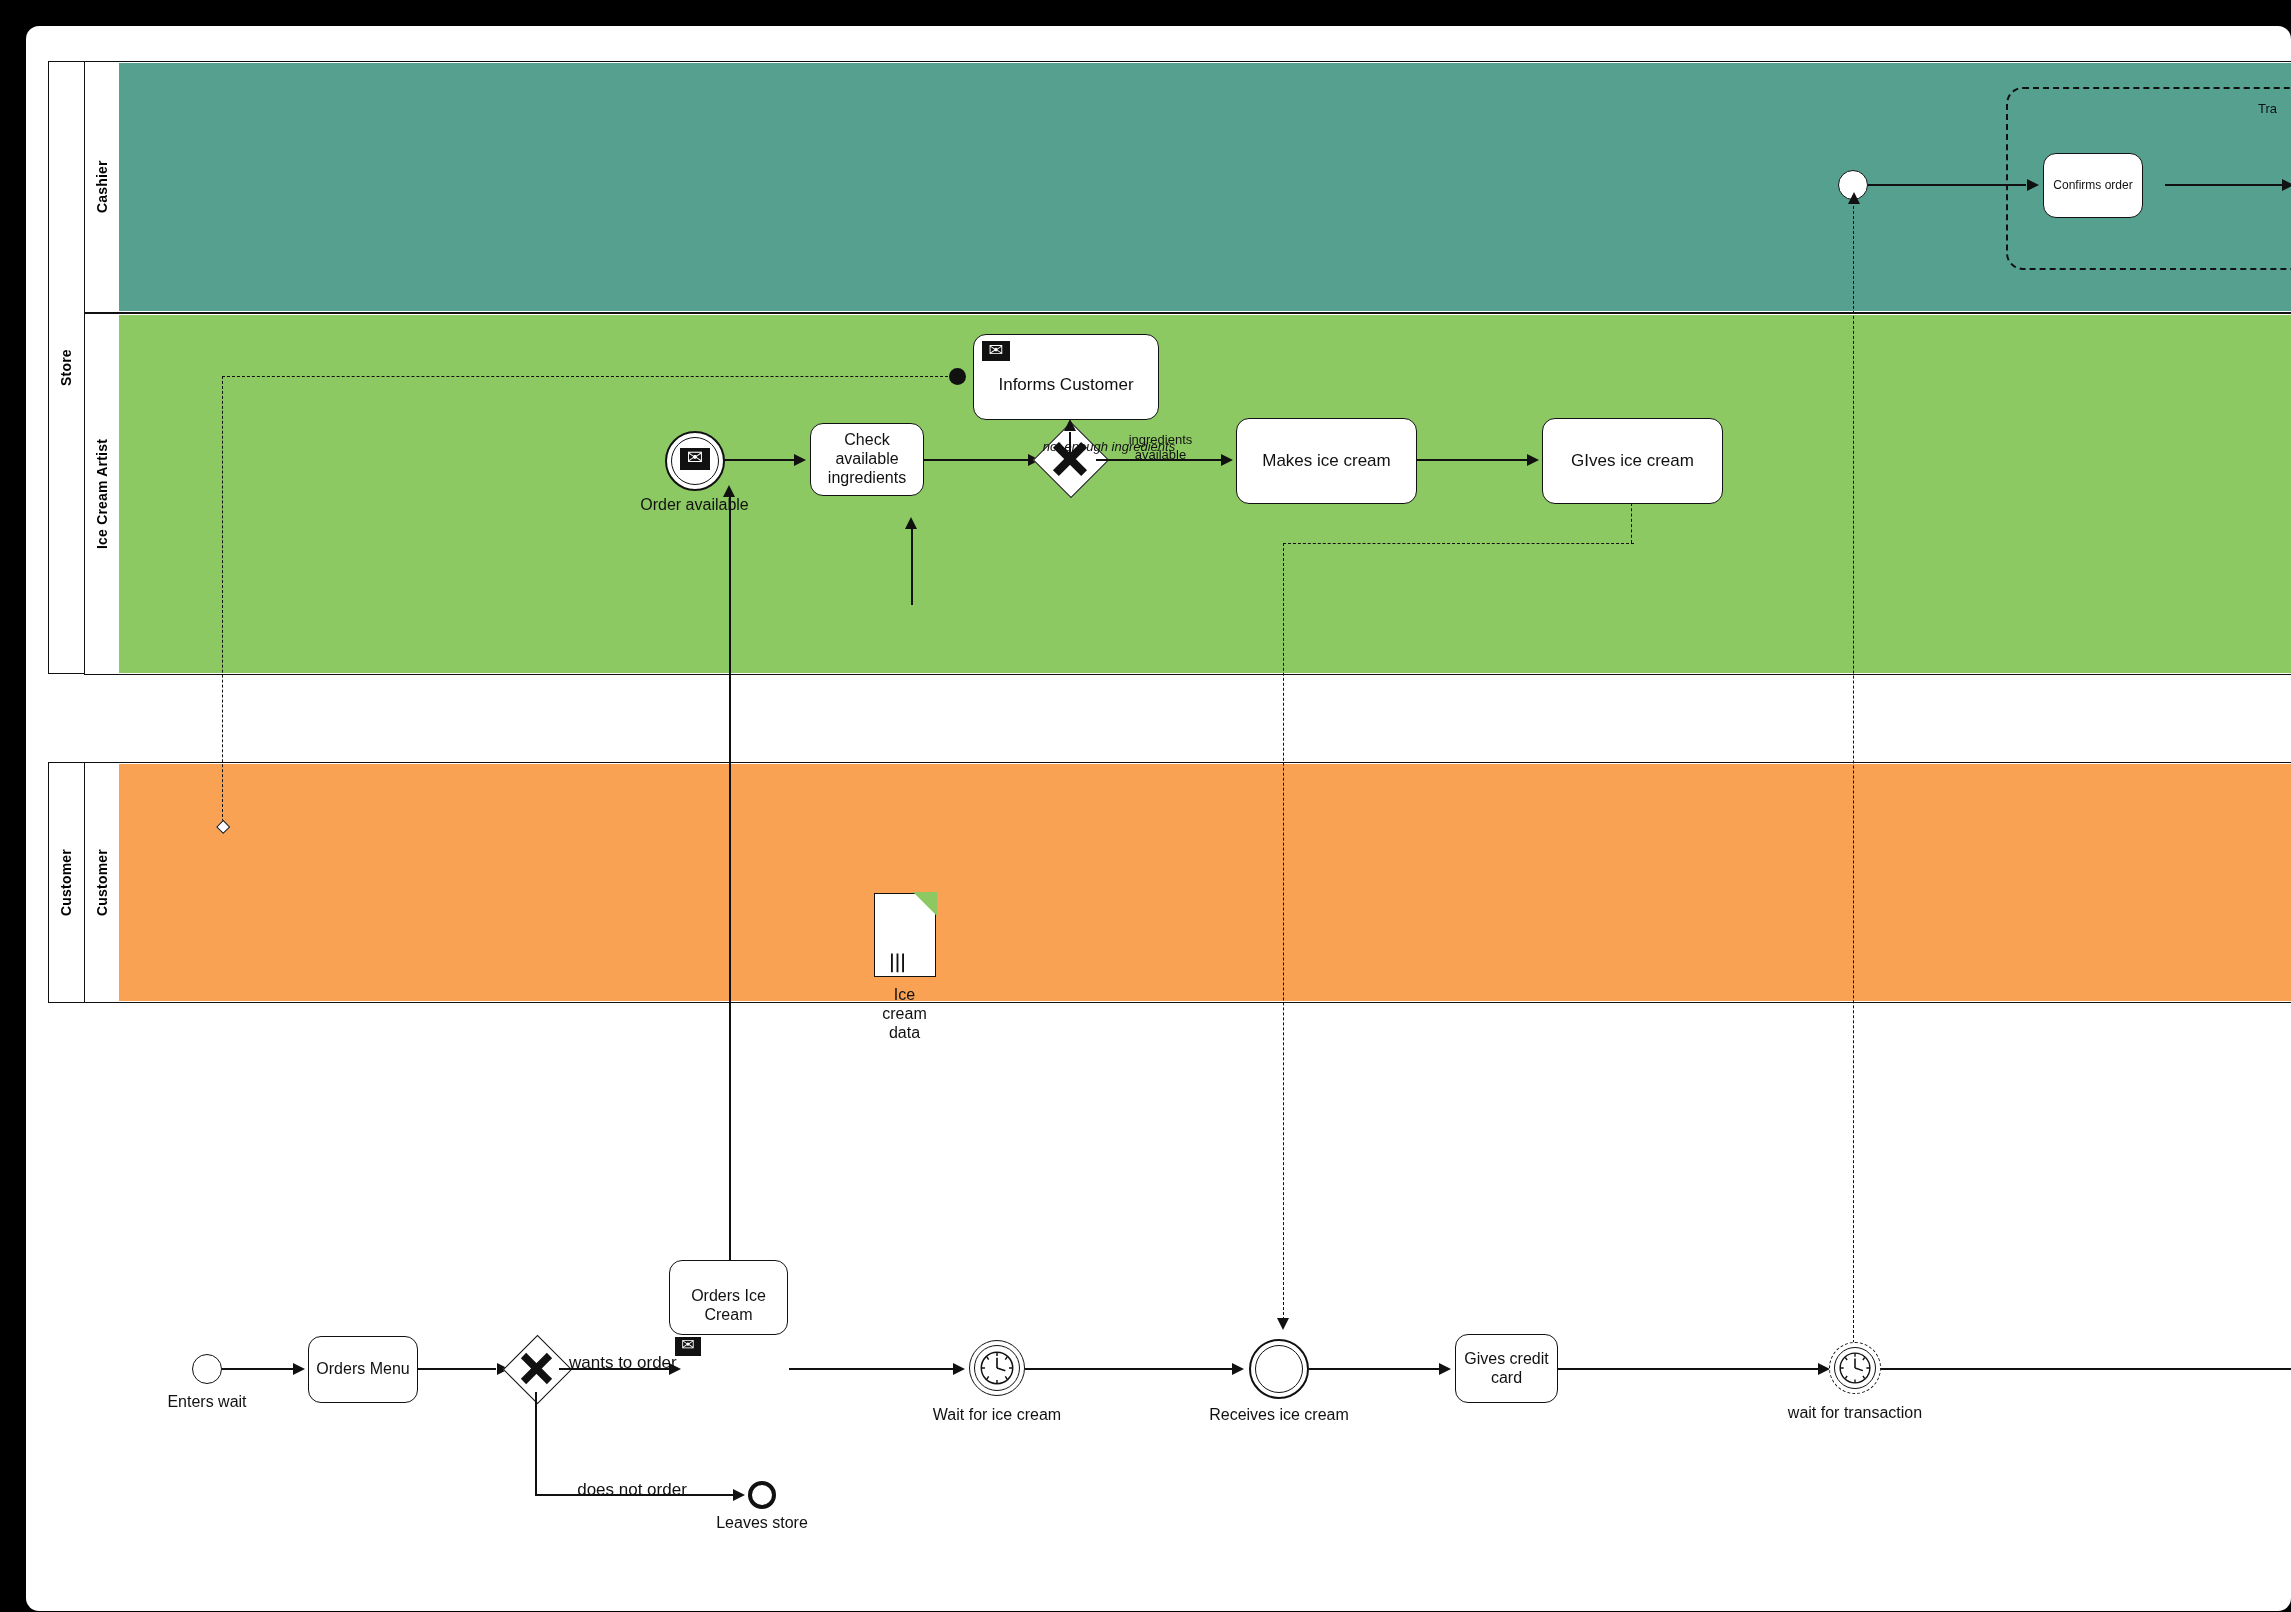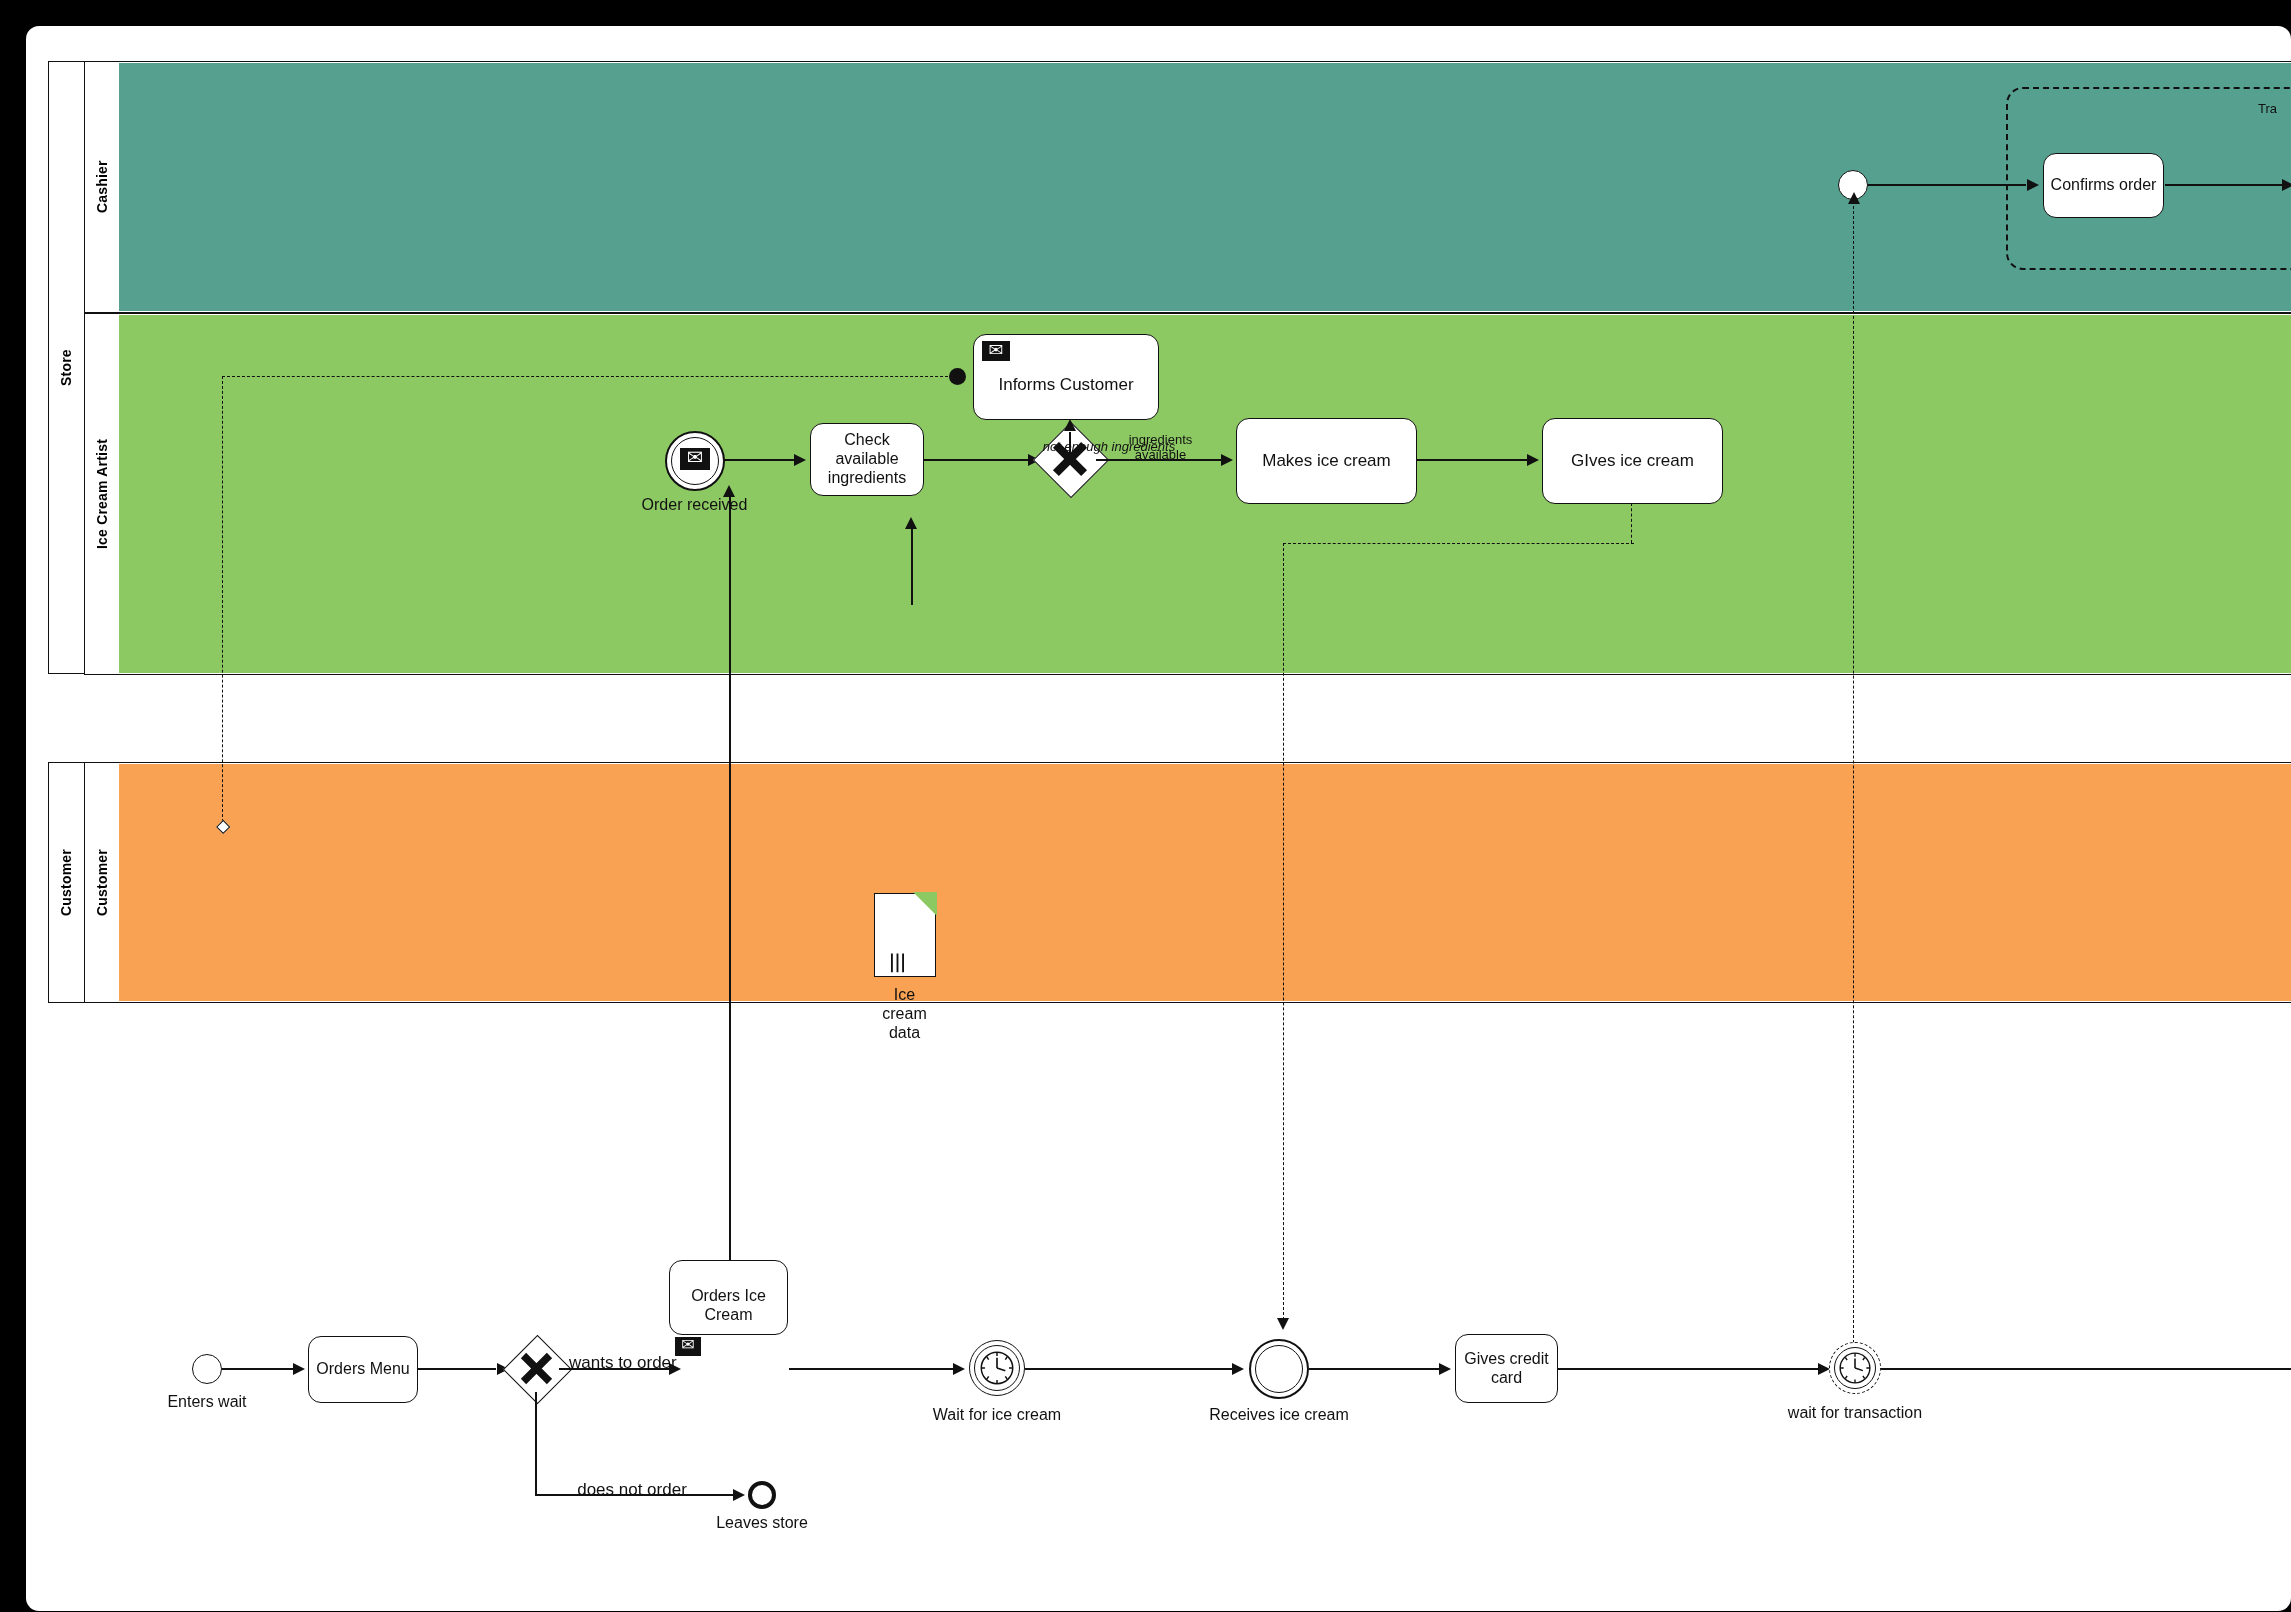--- a/index.html
+++ b/index.html
@@ -84,40 +84,40 @@
     <div class="lanefill" style="left:93px;top:738px;width:2172px;height:237px;background:#F9A254;"></div>
 
     <div class="txn" style="left:1980px;top:61px;width:317px;height:183px;"></div>
     <div class="txnlbl" style="left:2232px;top:75px;">Tra</div>
 
     <div class="ev start" style="left:1812px;top:144px;width:30px;height:30px;"></div>
 
     <div class="ln lnh" style="left:1842px;top:158px;width:158px;"></div>
     <div class="arr r" style="left:2001px;top:153px;"></div>
 
-    <div class="task" style="left:2017px;top:127px;width:121px;height:65px;font-size:16px;">Confirms order</div>
+    <div class="task" style="left:2017px;top:127px;width:100px;height:65px;font-size:12px;">Confirms order</div>
 
     <div class="ln lnh" style="left:2139px;top:158px;width:132px;"></div>
     <div class="arr r" style="left:2256px;top:153px;"></div>
 
     <div class="task hasicon" style="left:947px;top:308px;width:186px;height:86px;">
       <span>Informs Customer</span>
     </div>
     <div class="env" style="left:956px;top:315px;"></div>
     <div class="envglyph" style="left:956px;top:315px;width:28px;height:19.6px;">✉</div>
 
     <div class="dashh" style="left:196px;top:350px;width:736px;"></div>
     <div class="dot" style="left:923px;top:342px;width:17px;height:17px;"></div>
     <div class="dashv" style="left:196px;top:350px;height:446px;"></div>
     <div class="diamondsm" style="left:192px;top:796px;"></div>
 
     <div class="ev inter" style="left:639px;top:405px;width:60px;height:60px;border-width:2.8px;"></div>
     <div class="env" style="left:654px;top:422px;width:30px;height:22.4px;"></div>
     <div class="envglyph" style="left:654px;top:421px;width:30px;height:22.4px;font-size:19.6px;">✉</div>
-    <div class="evlabel" style="left:579px;top:470px;width:179px;">Order received</div>
+    <div class="evlabel" style="left:579px;top:470px;width:179px;">Order available</div>
 
     <div class="ln lnh" style="left:698px;top:433px;width:70px;"></div>
     <div class="arr r" style="left:768px;top:428px;"></div>
 
     <div class="task" style="left:784px;top:397px;width:114px;height:73px;font-size:16px;">
       <span style="white-space:pre-line">Check
 available
 ingredients</span>
     </div>
 

